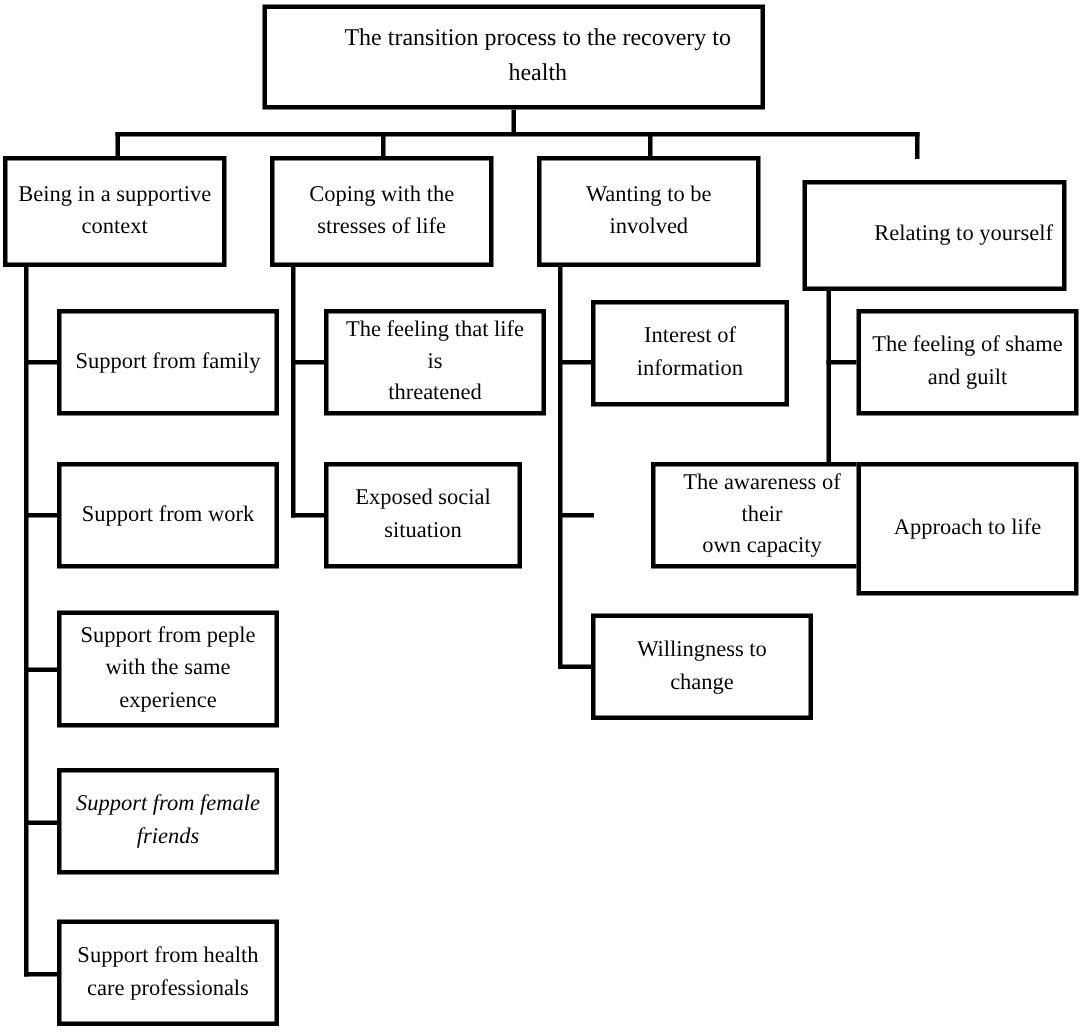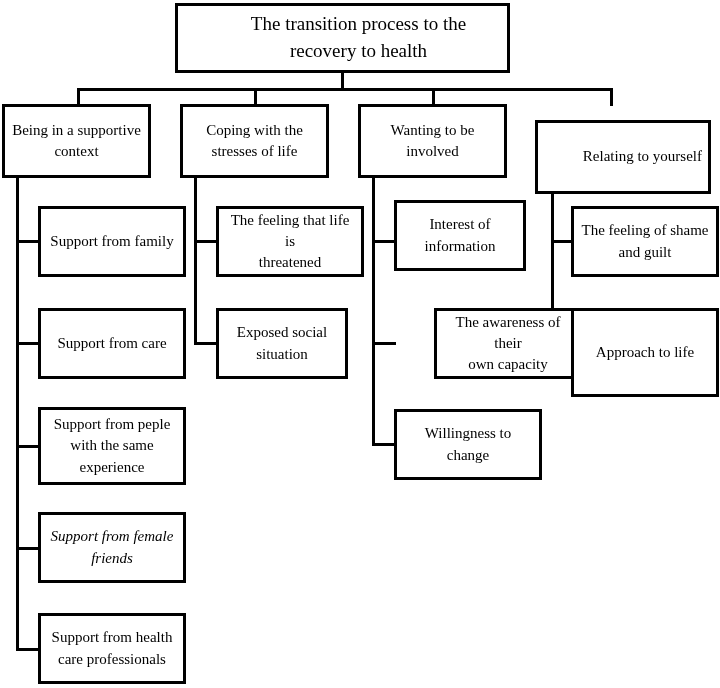--- a/index.html
+++ b/index.html
@@ -32,21 +32,21 @@
     text-align: center;
     line-height: 1.42;
     z-index: 3;
   }
   .node .label {
     display: block;
     padding: 0 6px;
     white-space: pre-line;
   }
 
-  .node.root      { font-size: 19px; padding-left: 32px; }
+  .node.root      { font-size: 16px; padding-left: 32px; }
   .node.category  { font-size: 15px; }
   .node.leaf      { font-size: 15px; }
 
   
   .hline, .vline {
     position: absolute;
     background: #000000;
     z-index: 1;
   }
   .hline { height: 3px; }
@@ -79,21 +79,21 @@
   <div class="hline" style="left:16px; top:240px; width:24px;"></div>
   <div class="hline" style="left:16px; top:342px; width:24px;"></div>
   <div class="hline" style="left:16px; top:445px; width:24px;"></div>
   <div class="hline" style="left:16px; top:547px; width:24px;"></div>
   <div class="hline" style="left:16px; top:648px; width:24px;"></div>
 
   <div class="node leaf" style="left:38px; top:206px; width:148px; height:71px;">
     <span class="label">Support from family</span>
   </div>
   <div class="node leaf" style="left:38px; top:308px; width:148px; height:71px;">
-    <span class="label">Support from care</span>
+    <span class="label">Support from work</span>
   </div>
   <div class="node leaf" style="left:38px; top:407px; width:148px; height:78px;">
     <span class="label">Support from peple
 with the same
 experience</span>
   </div>
   <div class="node leaf" style="left:38px; top:512px; width:148px; height:71px;font-style:italic;">
     <span class="label">Support from female
 friends</span>
   </div>

